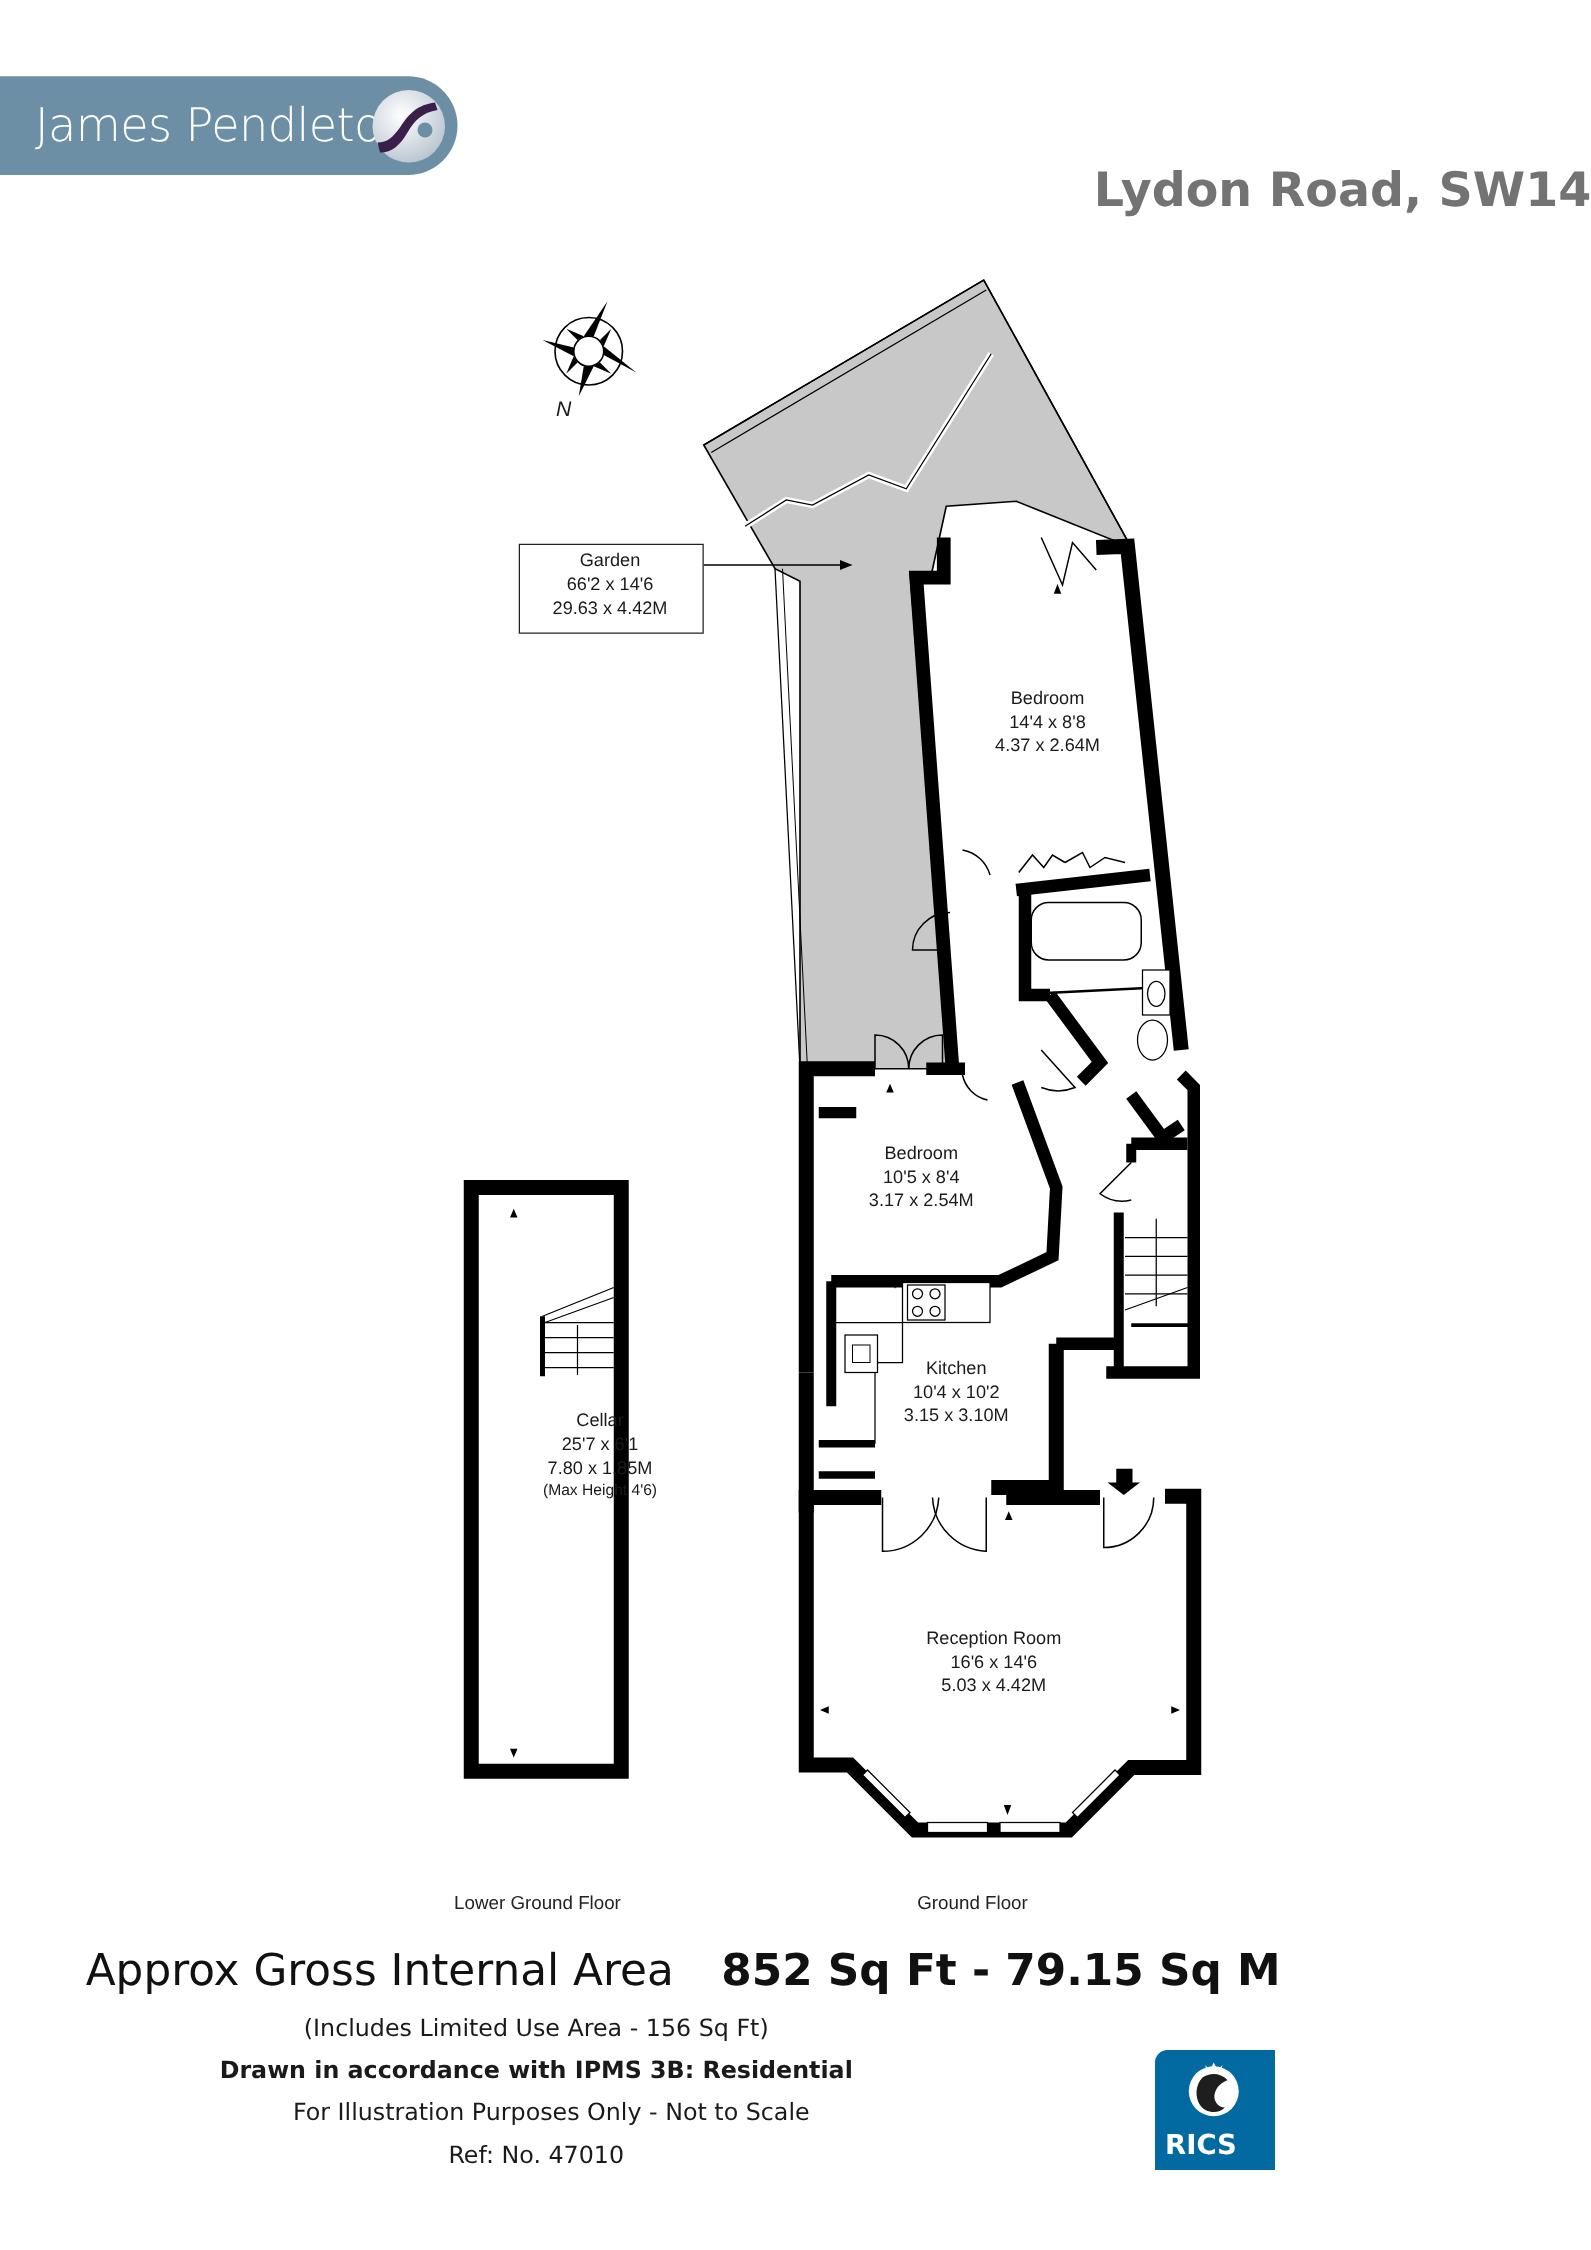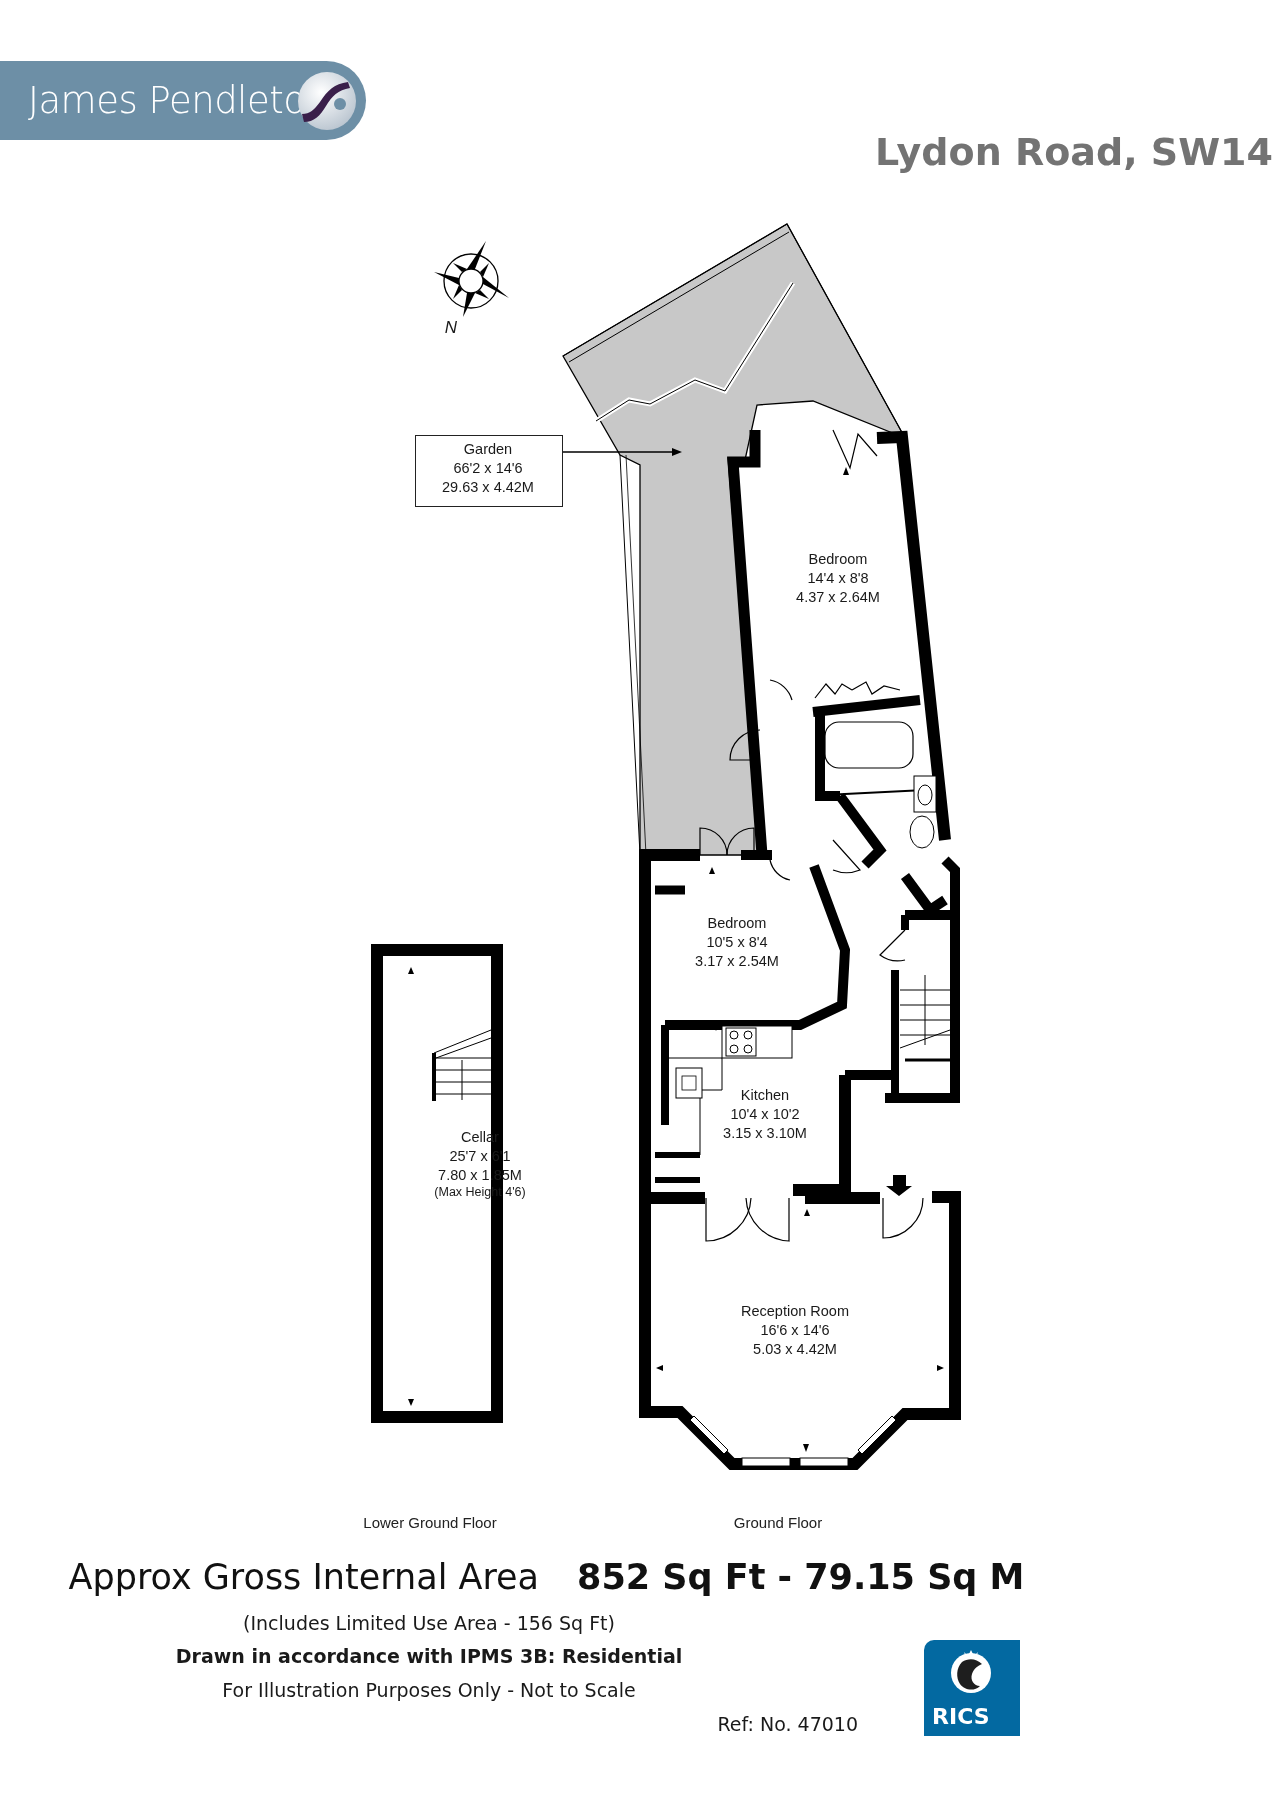--- a/index.html
+++ b/index.html
@@ -227,22 +227,22 @@
 
 <div class="floor-name" style="left:430px; top:1514px;">Lower Ground Floor</div>
 <div class="floor-name" style="left:778px; top:1514px;">Ground Floor</div>
 
 <div class="area" style="width:1273px; left:-90px;">
   <span class="lbl">Approx Gross Internal Area</span><span class="val">852 Sq Ft - 79.15 Sq M</span>
 </div>
 
 <div class="note" style="top:1612px;">(Includes Limited Use Area - 156 Sq Ft)</div>
 <div class="note bold" style="top:1645px;">Drawn in accordance with IPMS 3B: Residential</div>
-<div class="note" style="top:1679px;">For Illustration Purposes Only - Not to Scale</div>
-<div class="note" style="top:1713px;text-align:right;">Ref: No. 47010</div>
+<div class="note" style="top:1679px;margin-left:12px;">For Illustration Purposes Only - Not to Scale</div>
+<div class="note" style="top:1713px;">Ref: No. 47010</div>
 
 <div class="rics">
   <div class="rics-left">
     <svg width="96" height="64" viewBox="0 0 96 64">
       <circle cx="47" cy="33" r="20" fill="#fff"></circle>
       <path d="M38 22 C44 18 52 18 58 24 C54 26 50 28 48 34 C46 40 50 46 56 46 C50 52 40 50 36 44 C32 38 32 28 38 22 Z" fill="#1e1e1e"></path>
       <polygon points="40,12 44,16 47,10 50,16 54,12 52,18 42,18" fill="#fff"></polygon>
     </svg>
     <span class="rics-word">RICS</span>
   </div>

